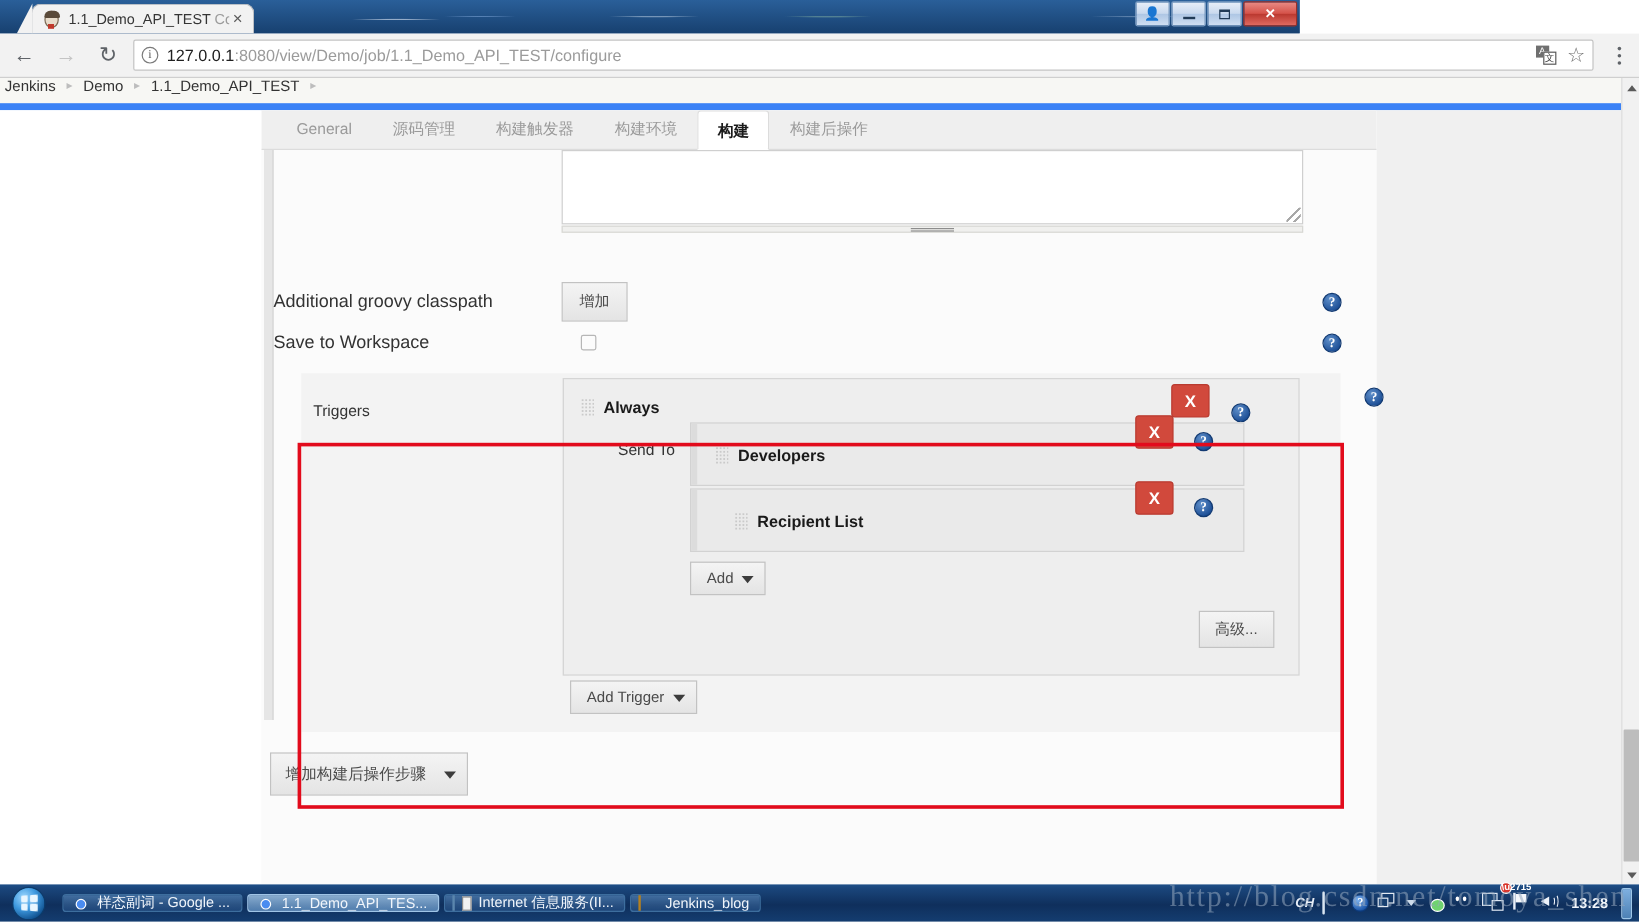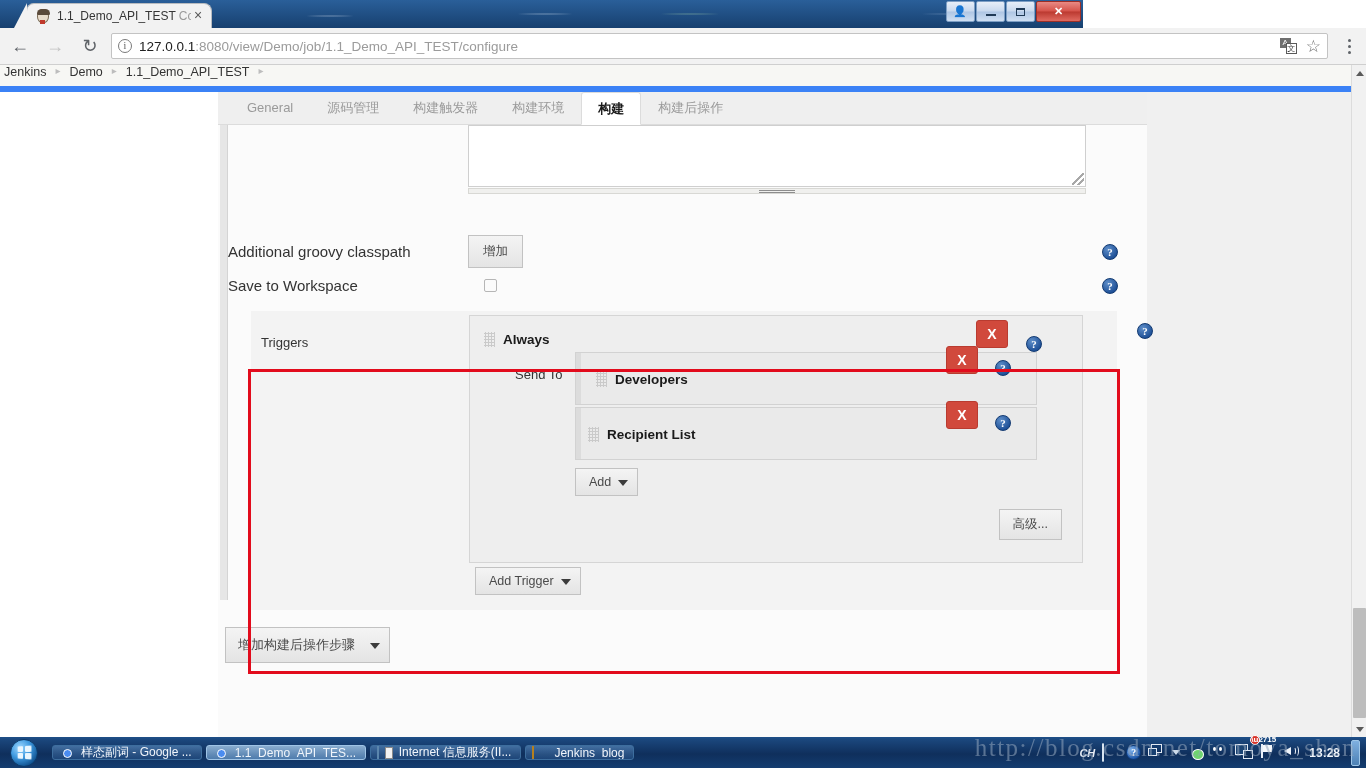--- a/index.html
+++ b/index.html
@@ -603,21 +603,21 @@
                 <div style="position:absolute; left:20px; top:19px; display:flex; align-items:center;">
                   <span class="grip"></span>
                   <span class="item-title">Developers</span>
                 </div>
                 <div class="xbtn" style="position:absolute; right:58px; top:-7px;">X</div>
                 <span class="helpicon" style="position:absolute; right:25px; top:7px;">?</span>
               </div>
 
               <div class="entry-box" style="left:105px; top:91px; width:462px; height:53px;">
                 <span class="entry-rail"></span>
-                <div style="position:absolute; left:12px; top:19px; display:flex; align-items:center;">
+                <div style="position:absolute; left:36px; top:19px; display:flex; align-items:center;">
                   <span class="grip"></span>
                   <span class="item-title">Recipient List</span>
                 </div>
                 <div class="xbtn" style="position:absolute; right:58px; top:-7px;">X</div>
                 <span class="helpicon" style="position:absolute; right:25px; top:7px;">?</span>
               </div>
 
               <button class="btn withcaret" style="position:absolute; left:105px; top:152px;">Add</button>
 
               <button class="btn" style="position:absolute; right:20px; top:193px;">高级...</button>

